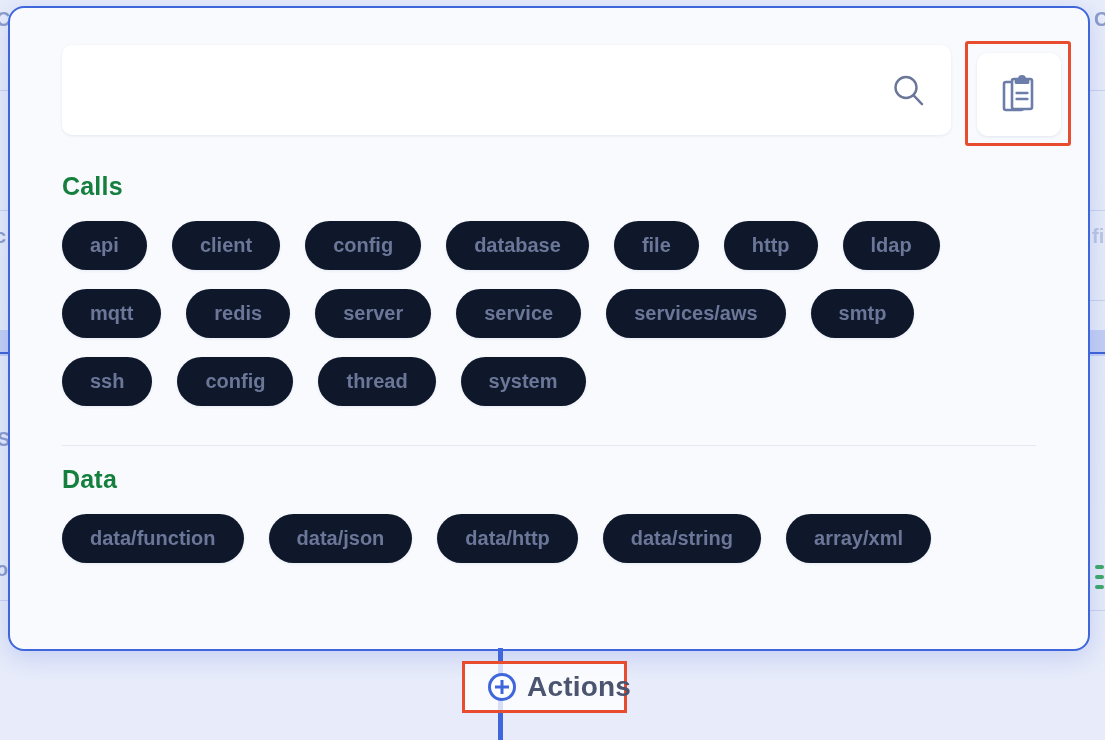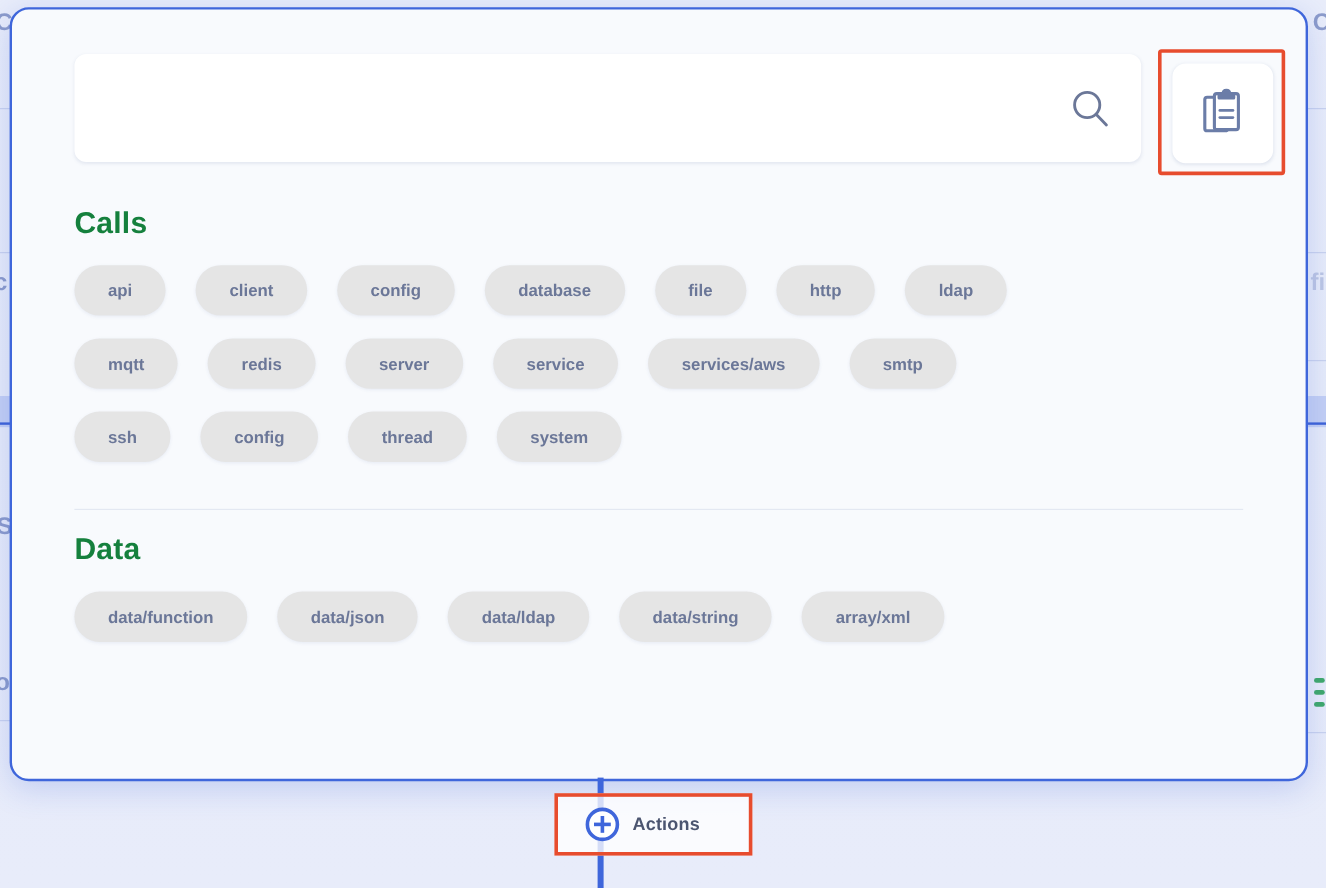--- a/index.html
+++ b/index.html
@@ -157,24 +157,24 @@
     padding-top: 19px;
     padding-bottom: 4px;
   }
   .tag-rows { padding-top: 16px; padding-bottom: 20px; }
   .tag-row {
     display: flex;
     gap: 25px;
     margin-bottom: 19px;
   }
   .tag {
-    background: #e5e5e5;
+    background: #0f172a;
     border-radius: 999px;
     padding: 13px 28px;
-    font-size: 14px;
+    font-size: 20px;
     font-weight: bold;
     color: #6b7798;
     box-shadow: 0 1px 3px rgba(70,90,150,.09);
     white-space: nowrap;
     cursor: pointer;
     line-height: 1.15;
   }
 
   
   .edge-line {
@@ -223,21 +223,21 @@
   }
   .plus-circle::before {
     left: 50%; top: 4px; width: 3px; height: 14px;
     transform: translateX(-50%);
   }
   .plus-circle::after {
     top: 50%; left: 4px; height: 3px; width: 14px;
     transform: translateY(-50%);
   }
   .actions-label {
-    font-size: 15px;
+    font-size: 28px;
     font-weight: bold;
     color: #4b5570;
     letter-spacing: .2px;
   }
 </style>
 </head>
 <body>
 
 <div id="root">
 
@@ -334,21 +334,21 @@
       </div>
 
       <div class="section-divider"></div>
 
       <div class="section">
         <div class="section-title">Data</div>
         <div class="tag-rows">
           <div class="tag-row">
             <div class="tag">data/function</div>
             <div class="tag">data/json</div>
-            <div class="tag">data/ldap</div>
+            <div class="tag">data/http</div>
             <div class="tag">data/string</div>
             <div class="tag">array/xml</div>
           </div>
         </div>
       </div>
 
     </div>
   </div>
 
   <div class="edge-line"></div>

